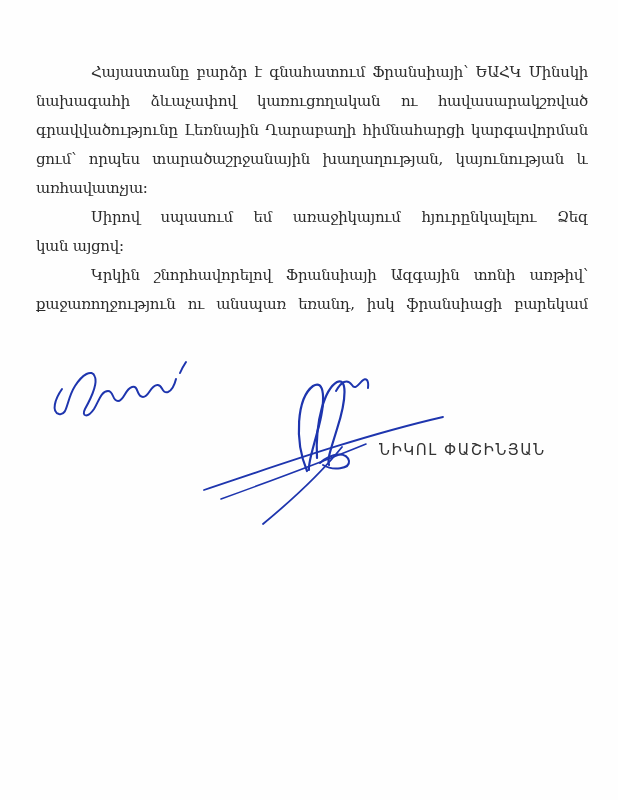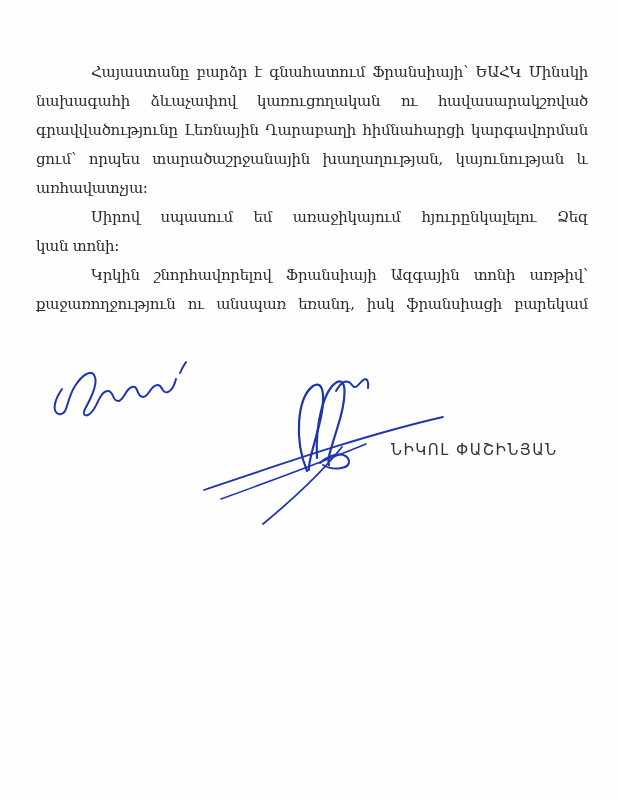--- a/index.html
+++ b/index.html
@@ -40,21 +40,21 @@
   .ink-layer {
     position: absolute;
     top: 0; left: 0;
     width: 618px;
     height: 800px;
     pointer-events: none;
   }
   .signer-name {
     position: absolute;
     top: 441px;
-    left: 391px;
+    left: 379px;
     font-size: 15px;
     letter-spacing: 1.5px;
     color: #333333;
     white-space: nowrap;
     font-family: "DejaVu Sans", "Liberation Sans", sans-serif;
   }
 </style>
 </head>
 <body>
 
@@ -62,21 +62,21 @@
 
   <div class="letter-body">
 
     <div class="line indent">Հայաստանը բարձր է գնահատում Ֆրանսիայի՝ ԵԱՀԿ Մինսկի խմբի համա-</div>
     <div class="line">նախագահի ձևաչափով կառուցողական ու հավասարակշռված միջնորդական ներ-</div>
     <div class="line">գրավվածությունը Լեռնային Ղարաբաղի հիմնահարցի կարգավորման գործընթա-</div>
     <div class="line">ցում՝ որպես տարածաշրջանային խաղաղության, կայունության և զարգացման</div>
     <div class="line para-end">առհավատչյա:</div>
 
     <div class="line indent">Սիրով սպասում եմ առաջիկայում հյուրընկալելու Ձեզ Հայաստանում պետա-</div>
-    <div class="line para-end">կան տոնի:</div>
+    <div class="line para-end">կան այցով:</div>
 
     <div class="line indent">Կրկին շնորհավորելով Ֆրանսիայի Ազգային տոնի առթիվ՝ մաղթում եմ Ձեզ</div>
     <div class="line">քաջառողջություն ու անսպառ եռանդ, իսկ ֆրանսիացի բարեկամ ժողովրդին՝ բա-</div>
   </div>
 
   <div class="signer-name">ՆԻԿՈԼ ՓԱՇԻՆՅԱՆ</div>
 
   <svg class="ink-layer" viewBox="0 0 618 800" xmlns="http://www.w3.org/2000/svg">
 
     <g fill="none" stroke-linecap="round" stroke="#1e35ae">

